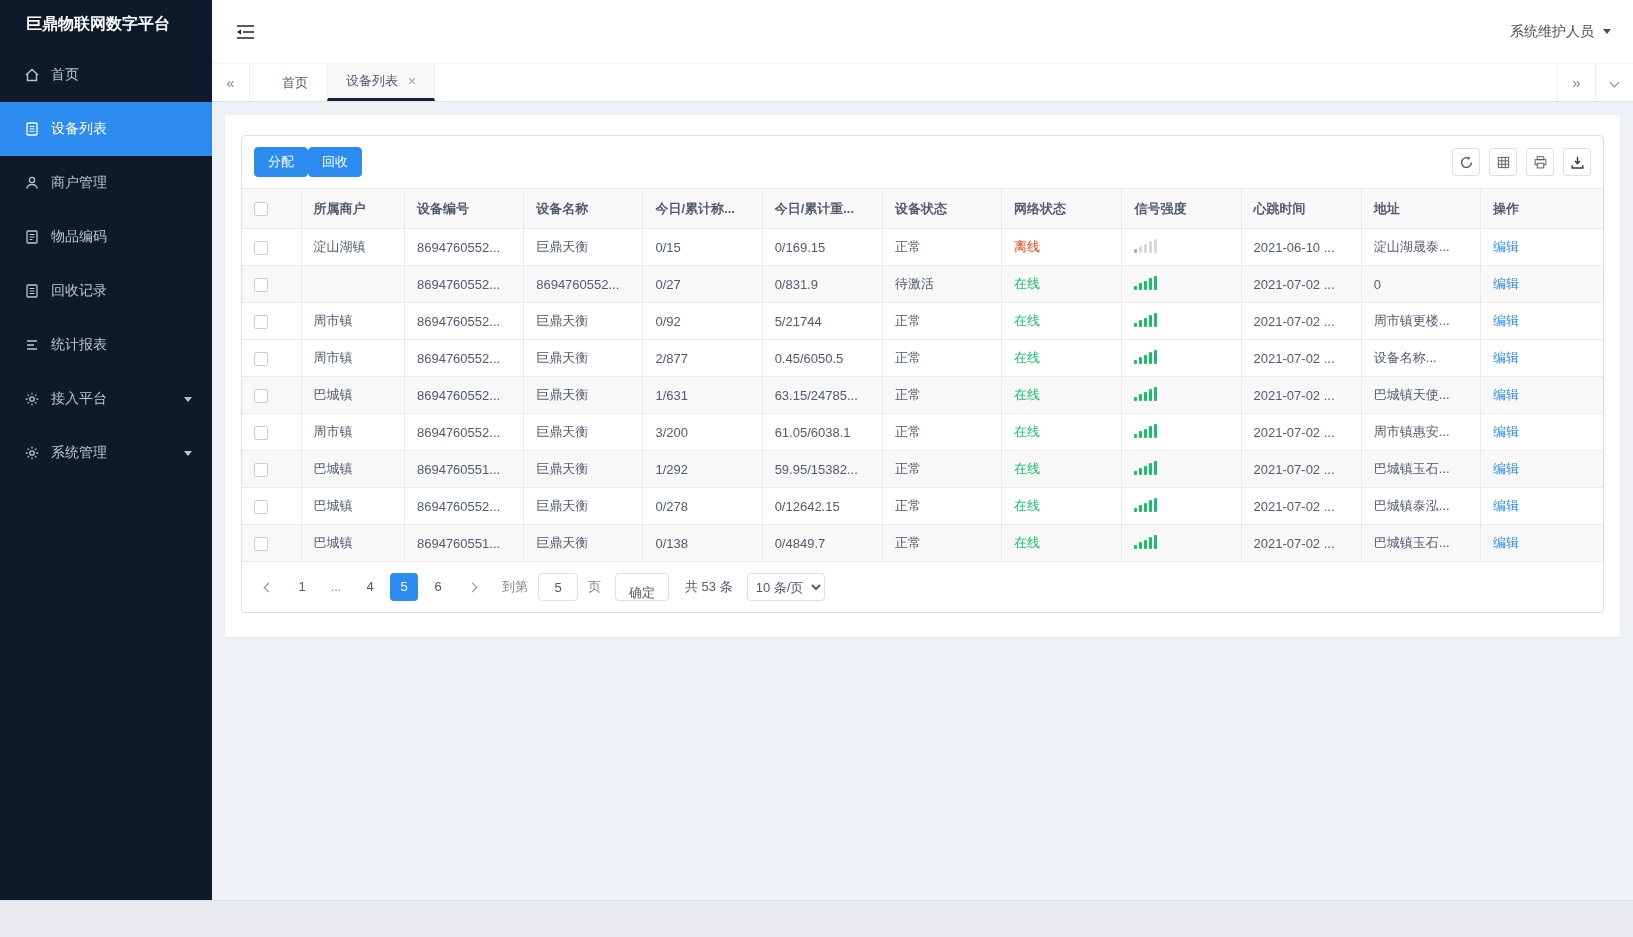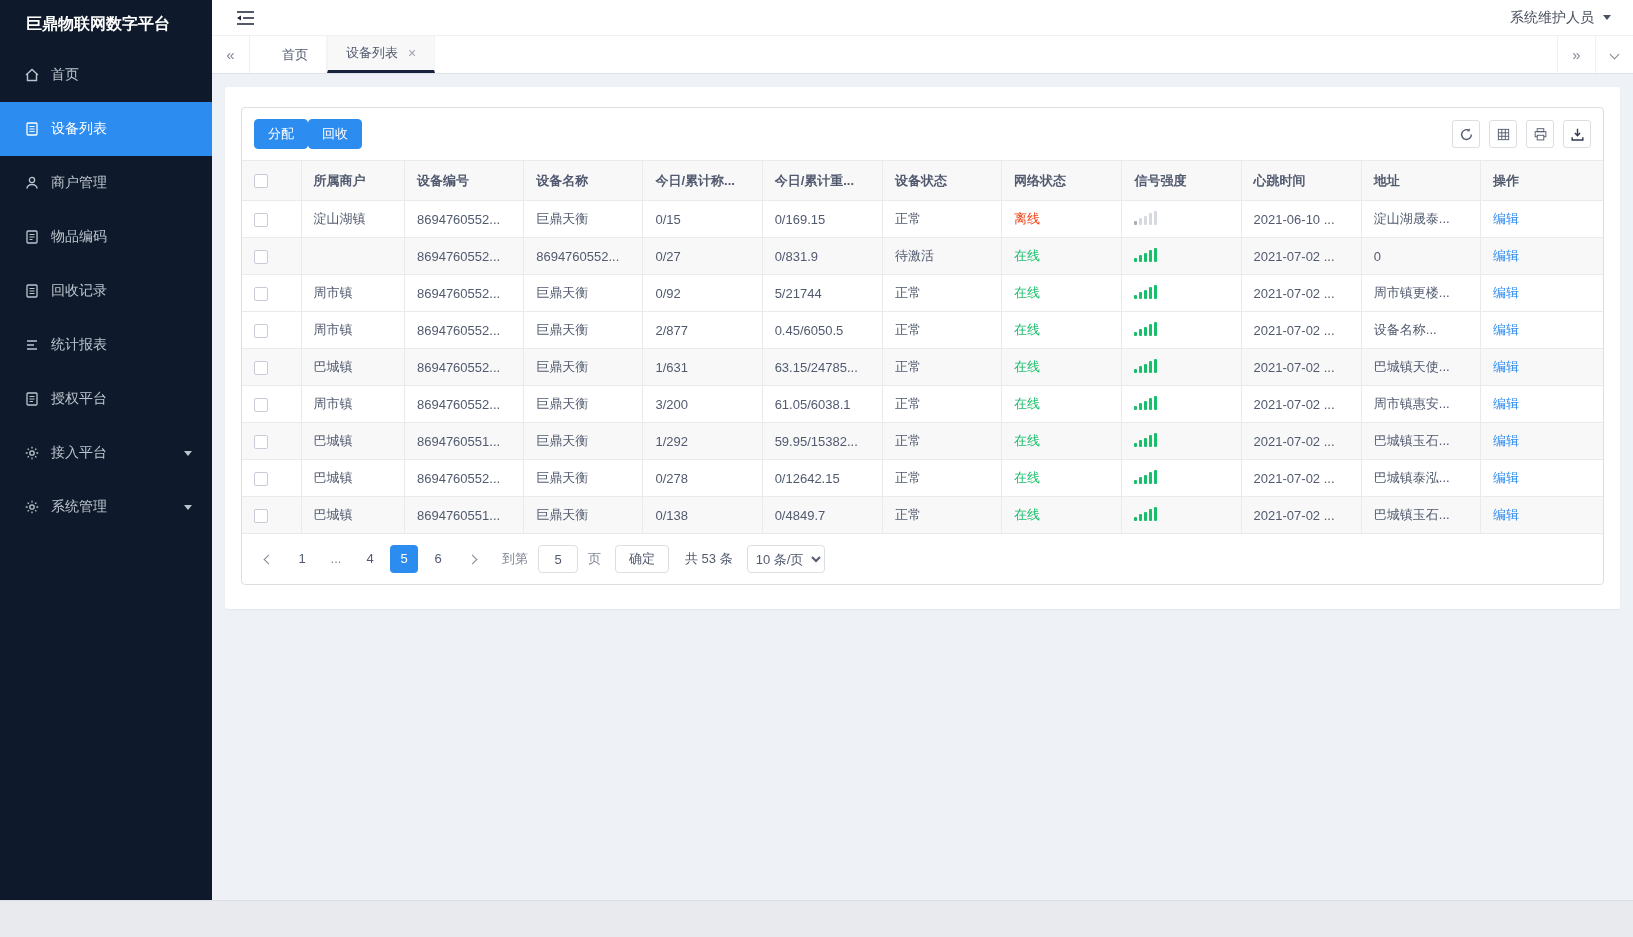--- a/index.html
+++ b/index.html
@@ -28,21 +28,21 @@
   .caret-down {
     display: inline-block; width: 0; height: 0;
     border-left: 4px solid transparent; border-right: 4px solid transparent;
     border-top: 5px solid currentColor;
   }
 
   
   .main { flex: 1; display: flex; flex-direction: column; min-width: 0; }
 
   .topbar {
-    height: 36px; background: #fff; display: flex; align-items: center;
+    height: 64px; background: #fff; display: flex; align-items: center;
     justify-content: space-between; padding: 0 22px 0 24px;
     border-bottom: 1px solid #f0f1f3;
   }
   .fold-icon { display: inline-flex; color: #1c2438; cursor: pointer; }
   .fold-icon svg { width: 19px; height: 16px; }
   .user { display: flex; align-items: center; gap: 9px; font-size: 14px; color: #495060; cursor: pointer; }
 
   
   .tabbar {
     height: 38px; background: #fff; border-bottom: 1px solid #dfe3e8;
@@ -83,21 +83,21 @@
   .ml30 { margin-left: 30px; }
   .ml34 { margin-left: 34px; }
   .ml14 { margin-left: 14px; }
 
   .btn-primary {
     height: 30px; padding: 0 13px; background: #2d8cf0; border: 1px solid #2d8cf0;
     color: #fff; font-size: 13px; border-radius: 4px; cursor: pointer;
     font-family: inherit;
   }
   .btn-default {
-    height: 28px; padding: 4px 13px; background: #fff; border: 1px solid #dcdee2;
+    height: 28px; padding: 10px 13px; background: #fff; border: 1px solid #dcdee2;
     color: #515a6e; font-size: 13px; border-radius: 4px; cursor: pointer; font-family: inherit;
   }
 
   
   .table-container { border: 1px solid #dcdee2; border-radius: 4px; overflow: hidden; }
   .table-toolbar { display: flex; align-items: center; padding: 11px 12px; }
   .toolbar-btns { display: flex; }
   .tool-icons { margin-left: auto; display: flex; gap: 9px; }
   .icon-btn {
     width: 28px; height: 28px; border: 1px solid #dcdee2; border-radius: 3px; background: #fff;
@@ -219,29 +219,20 @@
         </span>
         <span>回收记录</span>
       </div>
       <div class="side-item">
         <span class="side-icon">
           <svg viewBox="0 0 16 16">
               <path d="M3 4 H13 M3 8 H10 M3 12 H13" stroke="currentColor" stroke-width="1.4"></path>
             </svg>
         </span>
         <span>统计报表</span>
-      </div>
-      <div class="side-item">
-        <span class="side-icon">
-          <svg viewBox="0 0 16 16">
-              <rect x="3" y="2" width="10" height="12" rx="1" fill="none" stroke="currentColor" stroke-width="1.3"></rect>
-              <path d="M5.5 5.5 H10.5 M5.5 8 H10.5 M5.5 10.5 H9" stroke="currentColor" stroke-width="1.2"></path>
-            </svg>
-        </span>
-        <span>授权平台</span>
       </div>
       <div class="side-item">
         <span class="side-icon">
           <svg viewBox="0 0 16 16">
               <circle cx="8" cy="8" r="2.2" fill="none" stroke="currentColor" stroke-width="1.3"></circle>
               <path d="M8 1.8 V3.6 M8 12.4 V14.2 M1.8 8 H3.6 M12.4 8 H14.2 M3.6 3.6 L4.9 4.9 M11.1 11.1 L12.4 12.4 M12.4 3.6 L11.1 4.9 M4.9 11.1 L3.6 12.4" stroke="currentColor" stroke-width="1.3"></path>
             </svg>
         </span>
         <span>接入平台</span>
         <span class="side-caret caret-down"></span>

